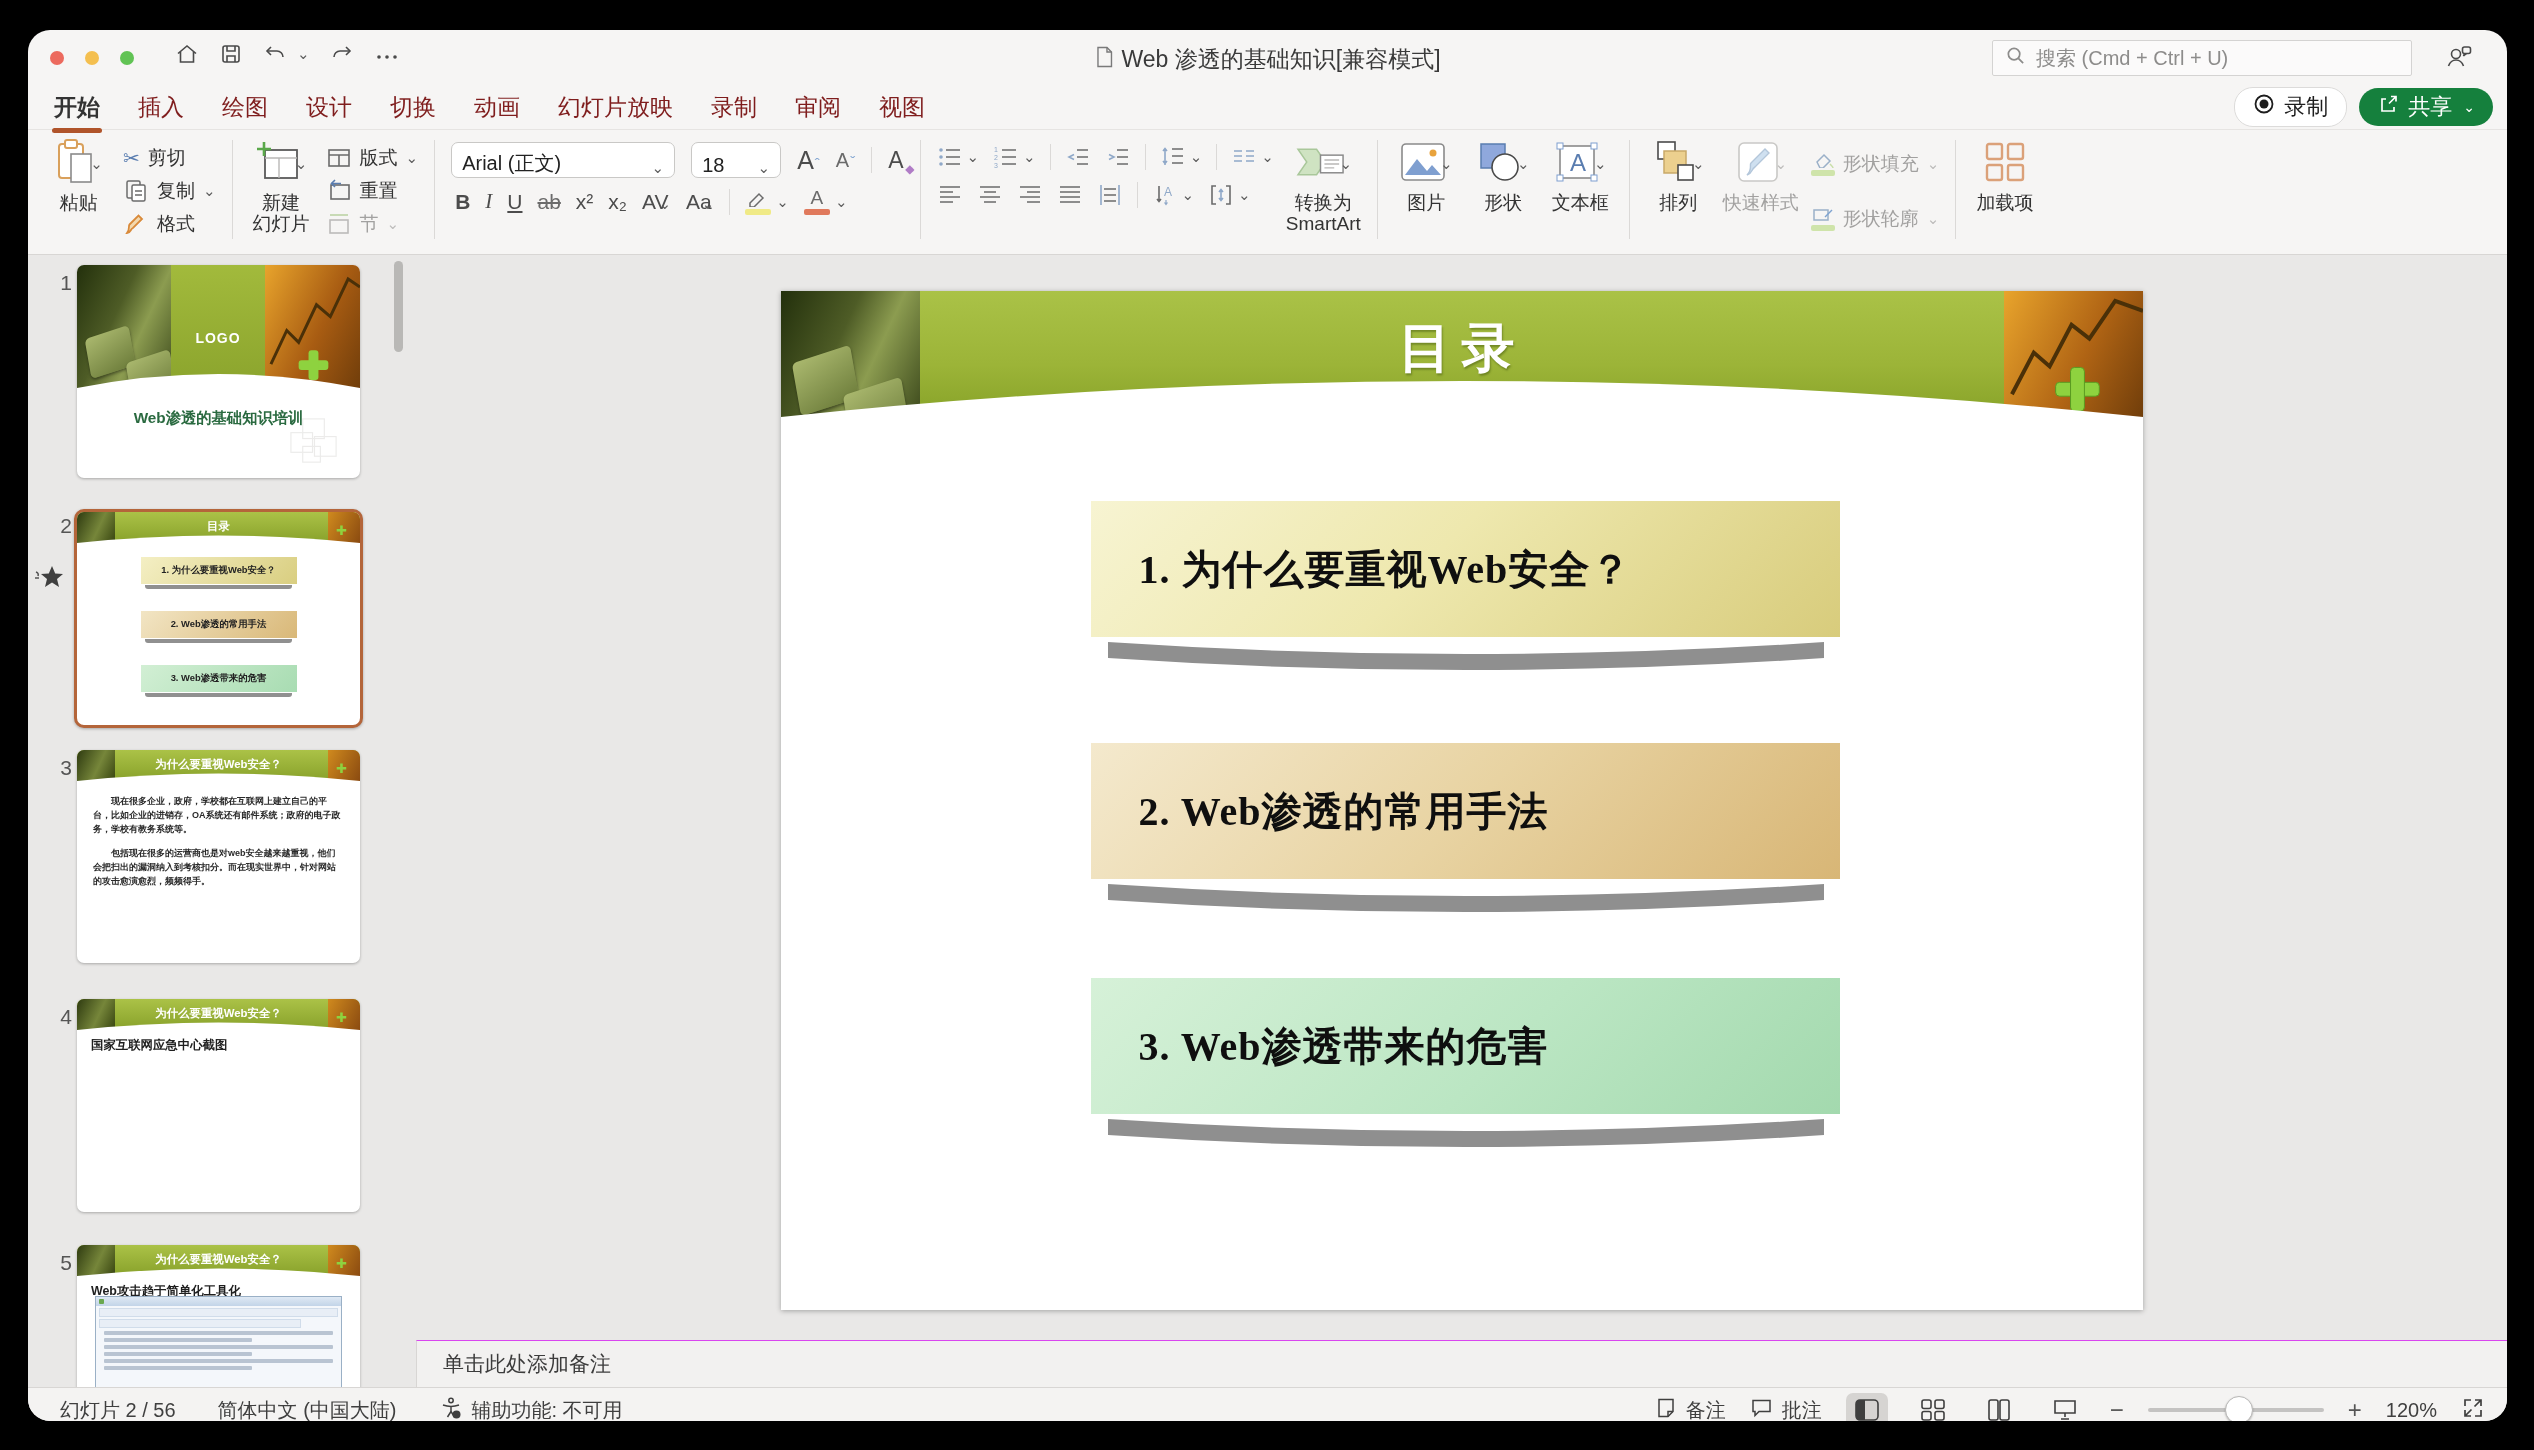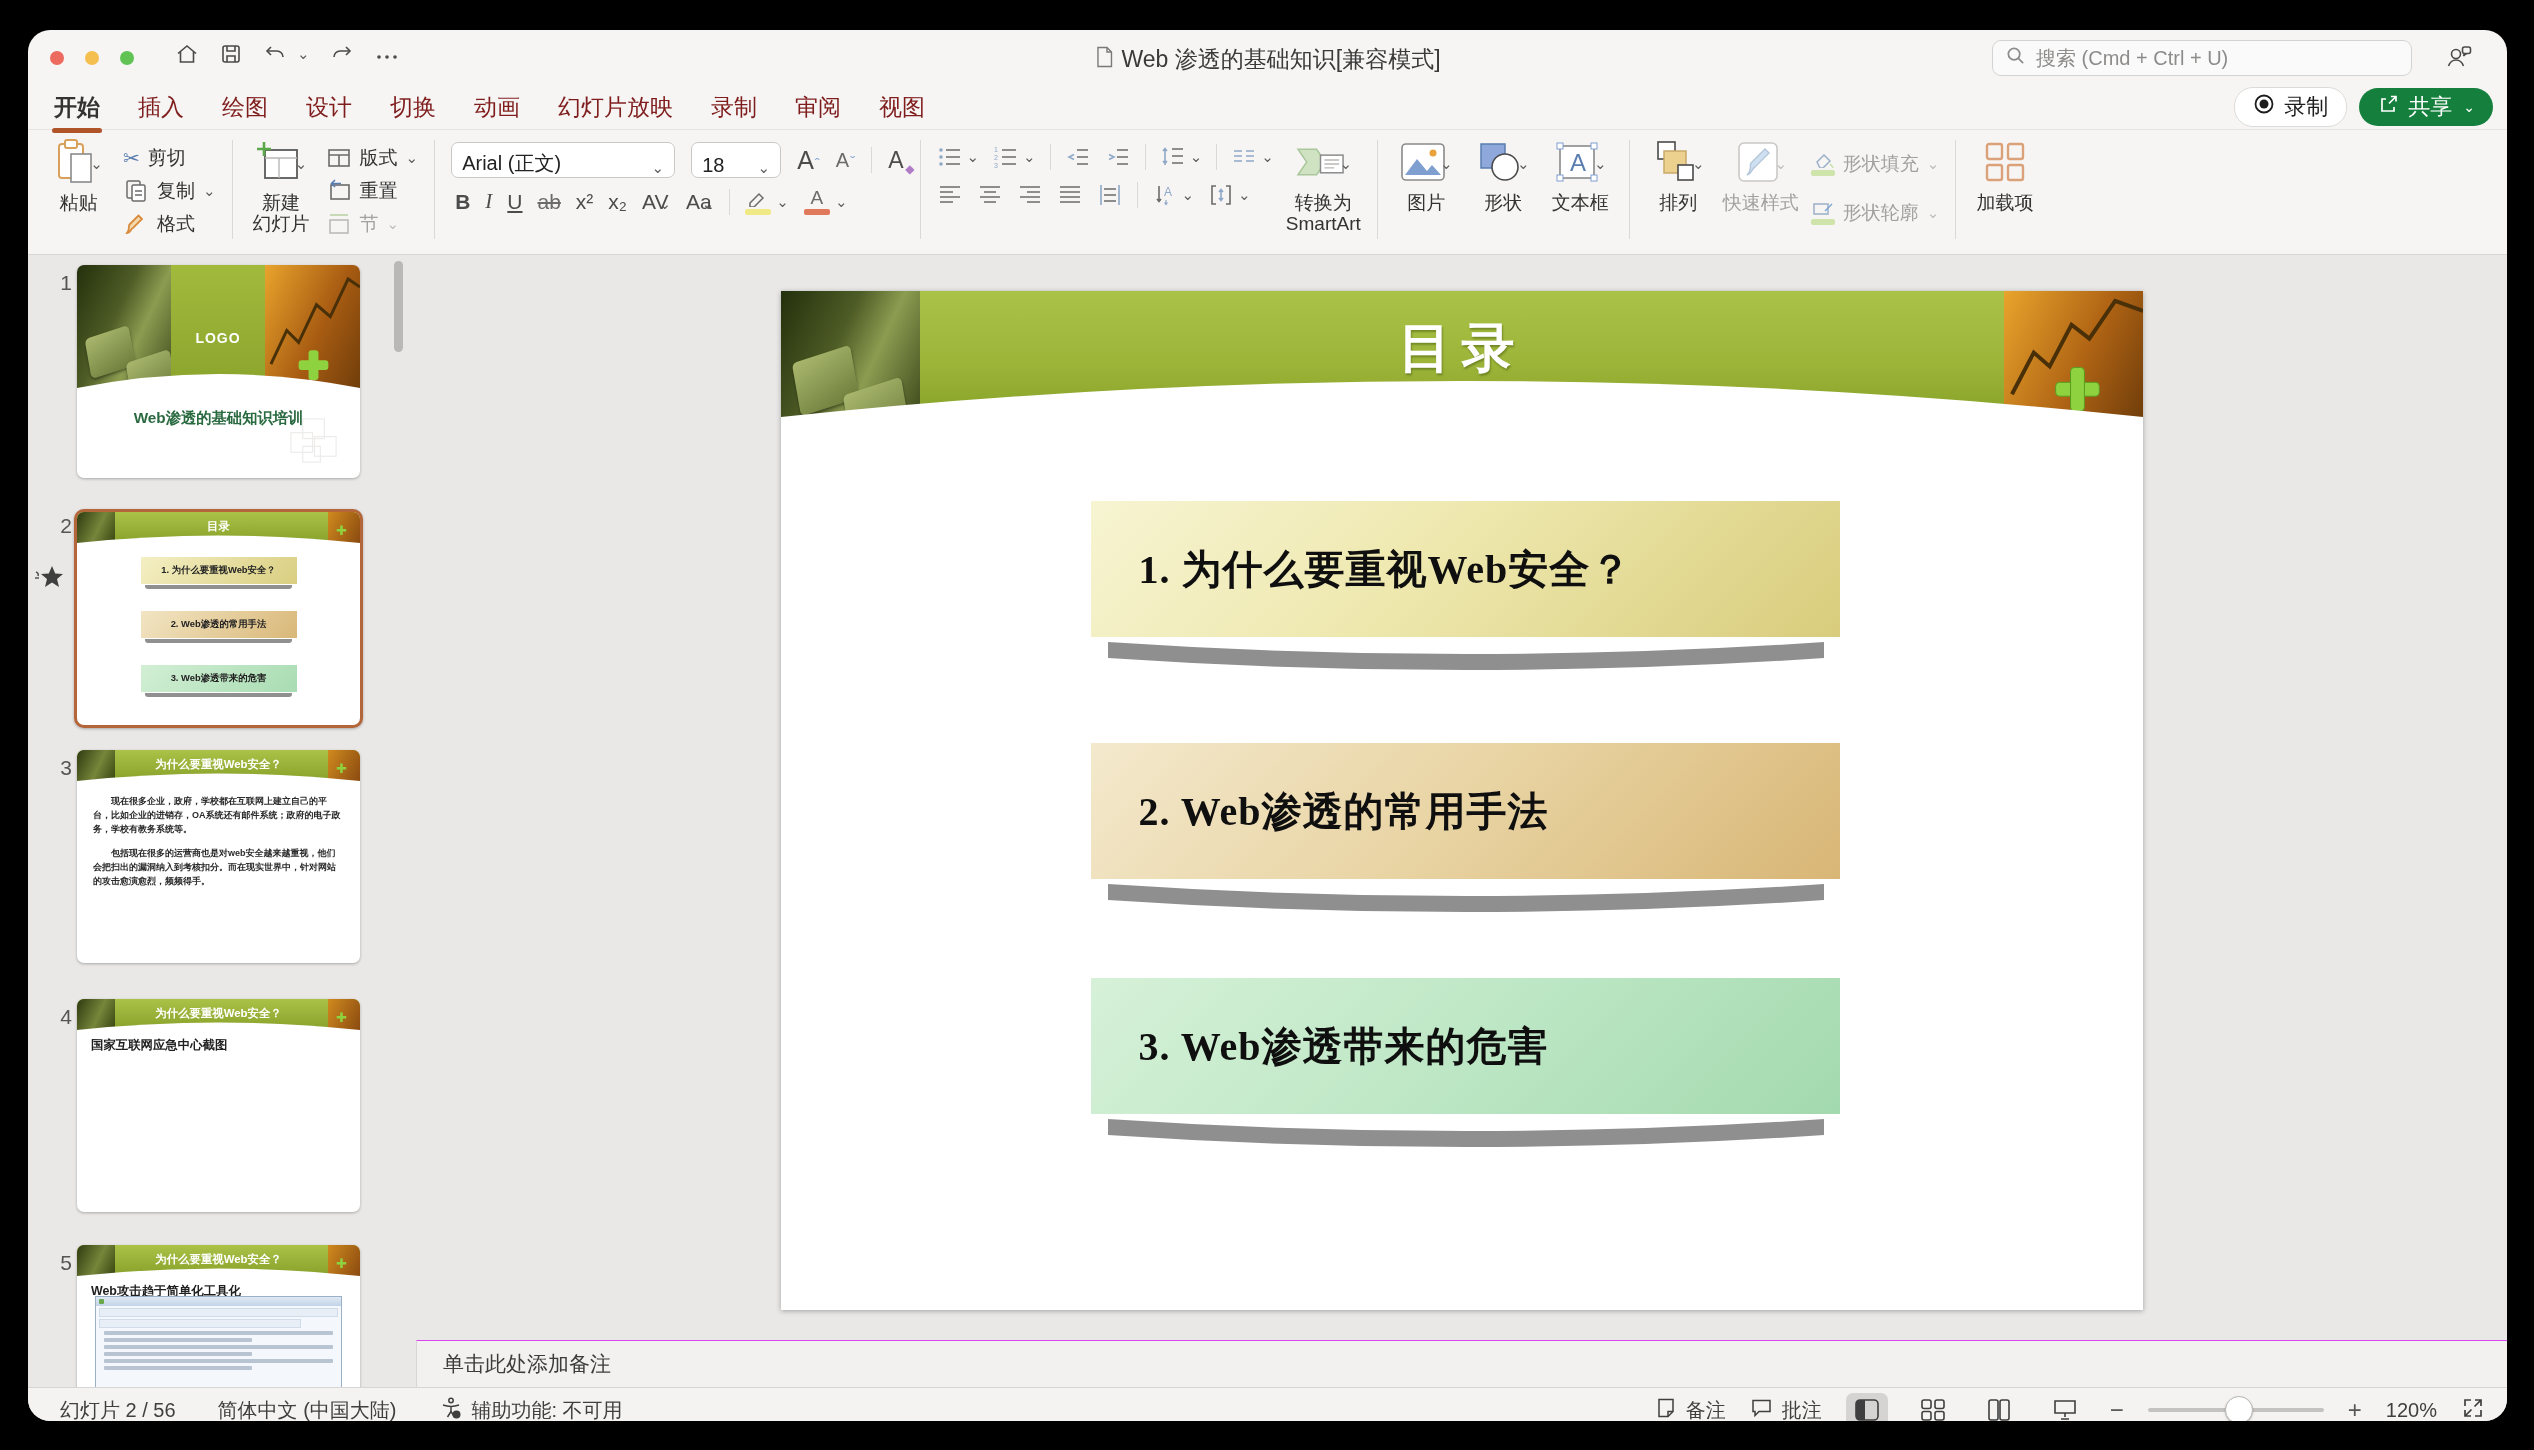--- a/index.html
+++ b/index.html
@@ -11,21 +11,21 @@
   .titlebar{position:relative;height:55px;}
   .traffic{position:absolute;left:22px;top:21px;display:flex;gap:21px;}
   .traffic span{width:14px;height:14px;border-radius:50%;display:block;}
   .tl-red{background:#ec6a5e;}.tl-yellow{background:#f4bf4f;}.tl-green{background:#61c354;}
   .tb-icons{position:absolute;left:147px;top:12px;display:flex;align-items:center;gap:20px;color:#4a4a4a;}
   .tb-icons svg{display:block;}
   .chev{font-size:15px;color:#5a5a5a;margin-left:-10px;}
   .doc-title{position:absolute;left:50%;top:14px;transform:translateX(-50%);display:flex;align-items:center;gap:8px;
              font-size:23px;color:#3a3a3a;white-space:nowrap;}
   .search{position:absolute;right:95px;top:10px;width:420px;height:36px;border:1px solid #d4d3d2;background:#fbfafa;
-          border-radius:9px;display:flex;align-items:center;gap:10px;padding:0 12px;box-sizing:border-box;}
+          border-radius:2px;display:flex;align-items:center;gap:10px;padding:0 12px;box-sizing:border-box;}
   .search span{font-size:20px;color:#8d8c8b;}
   .feedback{position:absolute;right:34px;top:14px;}
   
   .tabbar{height:44px;display:flex;align-items:center;padding:0 24px;gap:34px;border-bottom:1px solid #e6e4e2;position:relative;}
   .tab{font-size:23px;color:#7f1d1d;position:relative;padding:4px 2px;cursor:default;white-space:nowrap;}
   .tab.sel{font-weight:700;color:#333;}
   .tab.sel::after{content:"";position:absolute;left:0;right:0;bottom:-6px;height:5px;border-radius:3px;background:#b0542a;}
   .tab-right{position:absolute;right:14px;top:2px;display:flex;gap:12px;align-items:center;}
   .pill{height:38px;border-radius:19px;display:flex;align-items:center;gap:9px;padding:0 18px;font-size:22px;}
   .pill.rec{background:#fff;border:1px solid #dcdbda;color:#1d1d1d;}
@@ -541,21 +541,21 @@
     <div class="bigbtn gray">
       <div class="bicon">
         <span><svg width="46" height="46" viewBox="0 0 46 46">
               <rect x="4" y="4" width="38" height="38" rx="5" fill="#fff" stroke="#c9c8c6" stroke-width="1.6"></rect>
               <path d="M12 36c6-2 4-6 8-8L34 14l-4-4-14 14c-2 2 2 6-4 12z" fill="#cfe0f0" stroke="#b3c6da" stroke-width="1.4"></path>
             </svg></span>
         <span class="chev" style="color:#bcbbba">⌄</span>
       </div>
       <div class="blabel">快速样式</div>
     </div>
-    <div class="scol" style="gap:18px;padding-top:10px;">
+    <div class="scol" style="gap:24px;padding-top:10px;">
       <div class="srow gray">
         <span class="stack">
             <svg width="24" height="16" viewBox="0 0 24 16" fill="none" stroke="#9ab0c8" stroke-width="1.5">
               <path d="m6 10 7-7 6 6-7 7H9z"></path>
               <path d="M19 12c1.5 2 3 2.5 3 4" stroke="#c9dfa8"></path>
             </svg>
             <span class="colorbar" style="background:#cfe4aa;width:24px;"></span>
           </span>
         <span>形状填充</span>
           <span class="chev" style="color:#bcbbba">⌄</span>

